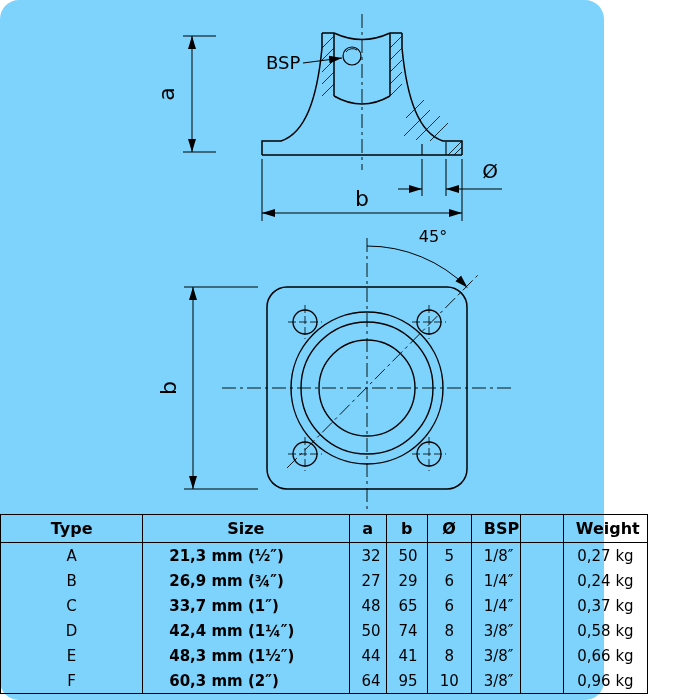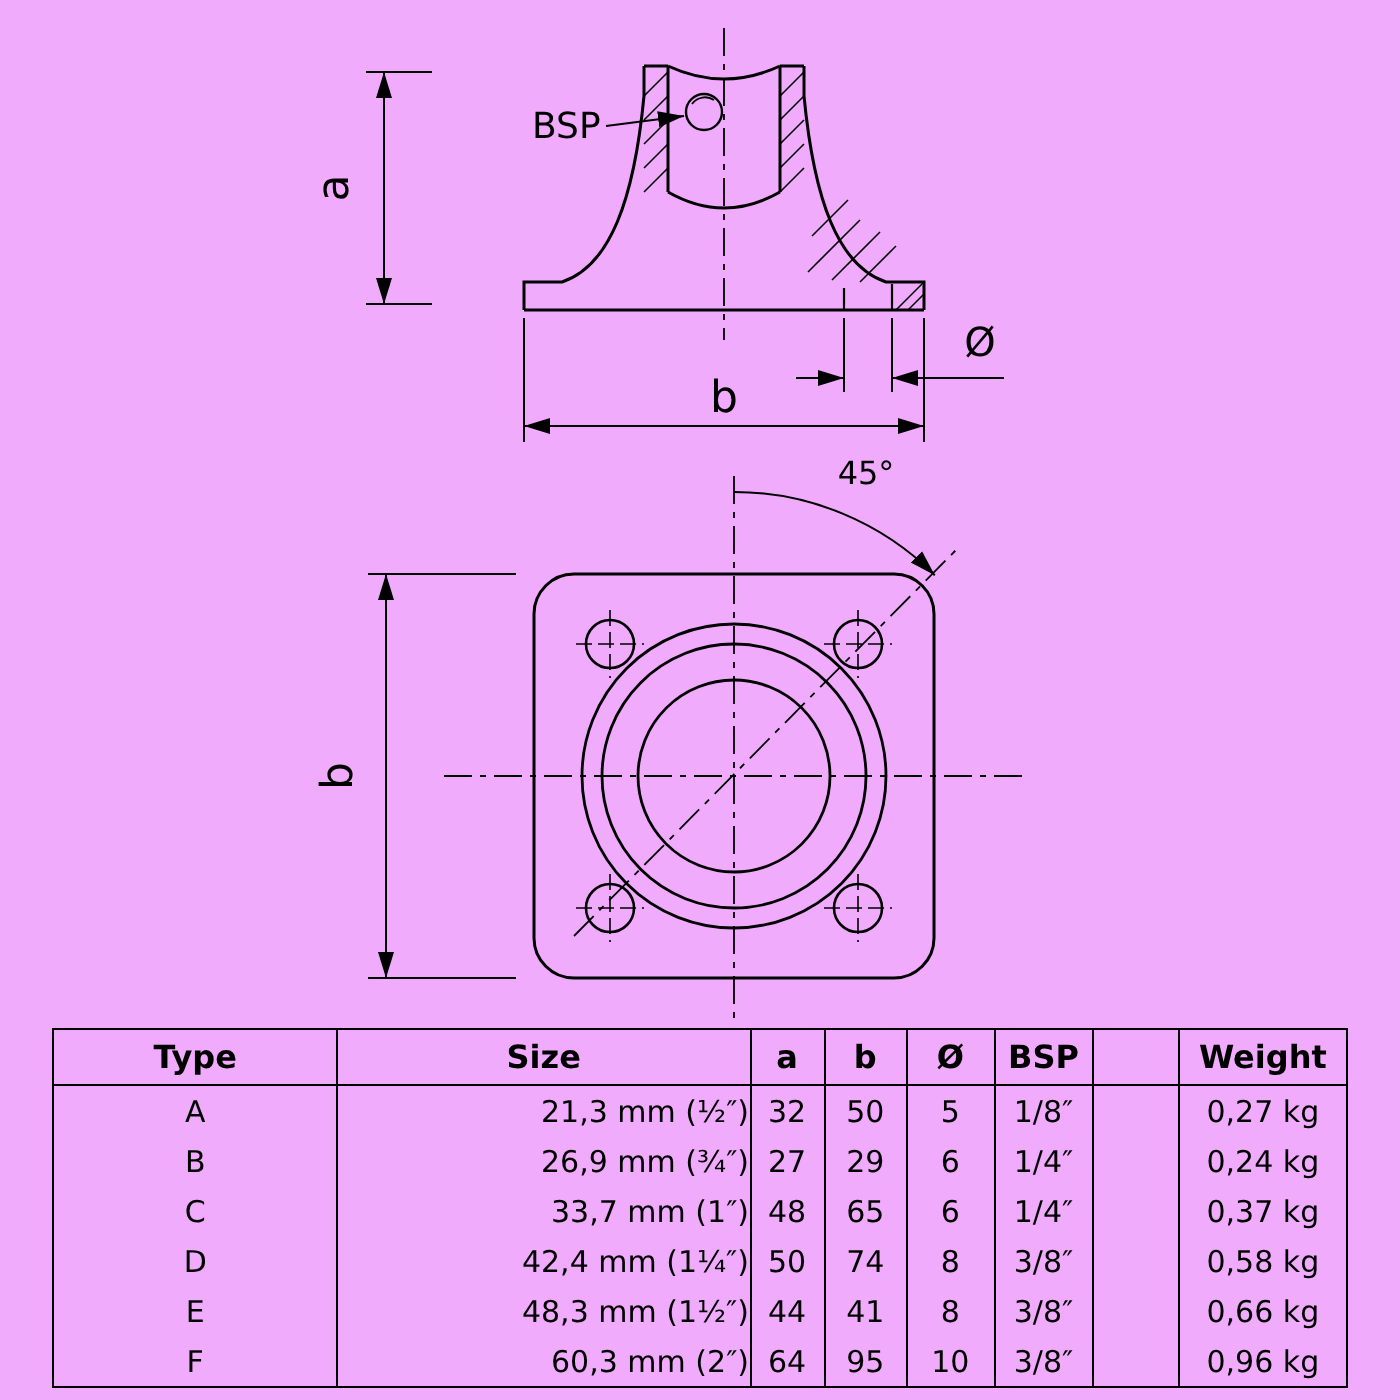--- a/index.html
+++ b/index.html
@@ -1,31 +1,31 @@
 <!DOCTYPE html>
 <html><head>
 <meta charset="utf-8">
 <style>
   html,body{margin:0;padding:0;background:#fff;width:700px;height:700px;overflow:hidden;
     font-family:"DejaVu Sans", sans-serif;color:#000;}
-  .page{width:700px;height:700px;background:#f0abfc;}
+  .page{width:604px;height:700px;background:#7dd3fc;border-radius:19px;}
   svg{display:block;}
   svg text{font-family:"DejaVu Sans", sans-serif;fill:#000;}
   .dim-letter{font-size:22px;}
   .small-label{font-size:18px;}
   .angle-label{font-size:16px;}
 
   table.spec{border-collapse:collapse;table-layout:fixed;width:648px;margin:2px auto 0 auto;
     border:1.6px solid #000;font-size:15px;}
   table.spec th, table.spec td{border-left:1.3px solid #000;border-right:1.3px solid #000;
-    padding:1px 0;white-space:nowrap;overflow:hidden;}
+    padding:1px 12px;white-space:nowrap;overflow:hidden;}
   table.spec thead th{border-bottom:1.4px solid #000;font-size:16px;font-weight:bold;
     height:25px;text-align:center;}
   table.spec tbody td{height:23px;border-top:none;border-bottom:none;text-align:center;}
-  table.spec tbody td.c-size{text-align:right;padding-left:26px;}
+  table.spec tbody td.c-size{text-align:left;padding-left:26px;font-weight:bold;}
 </style>
 </head>
 <body>
 
 <div class="page">
 
 <svg width="700" height="512" viewBox="0 0 700 512" xmlns="http://www.w3.org/2000/svg">
   <defs>
     <marker id="arrow" markerUnits="userSpaceOnUse" markerWidth="14" markerHeight="10" refX="13" refY="5" orient="auto-start-reverse">
       <path d="M0,1 L13,5 L0,9 Z" fill="#000"></path>

